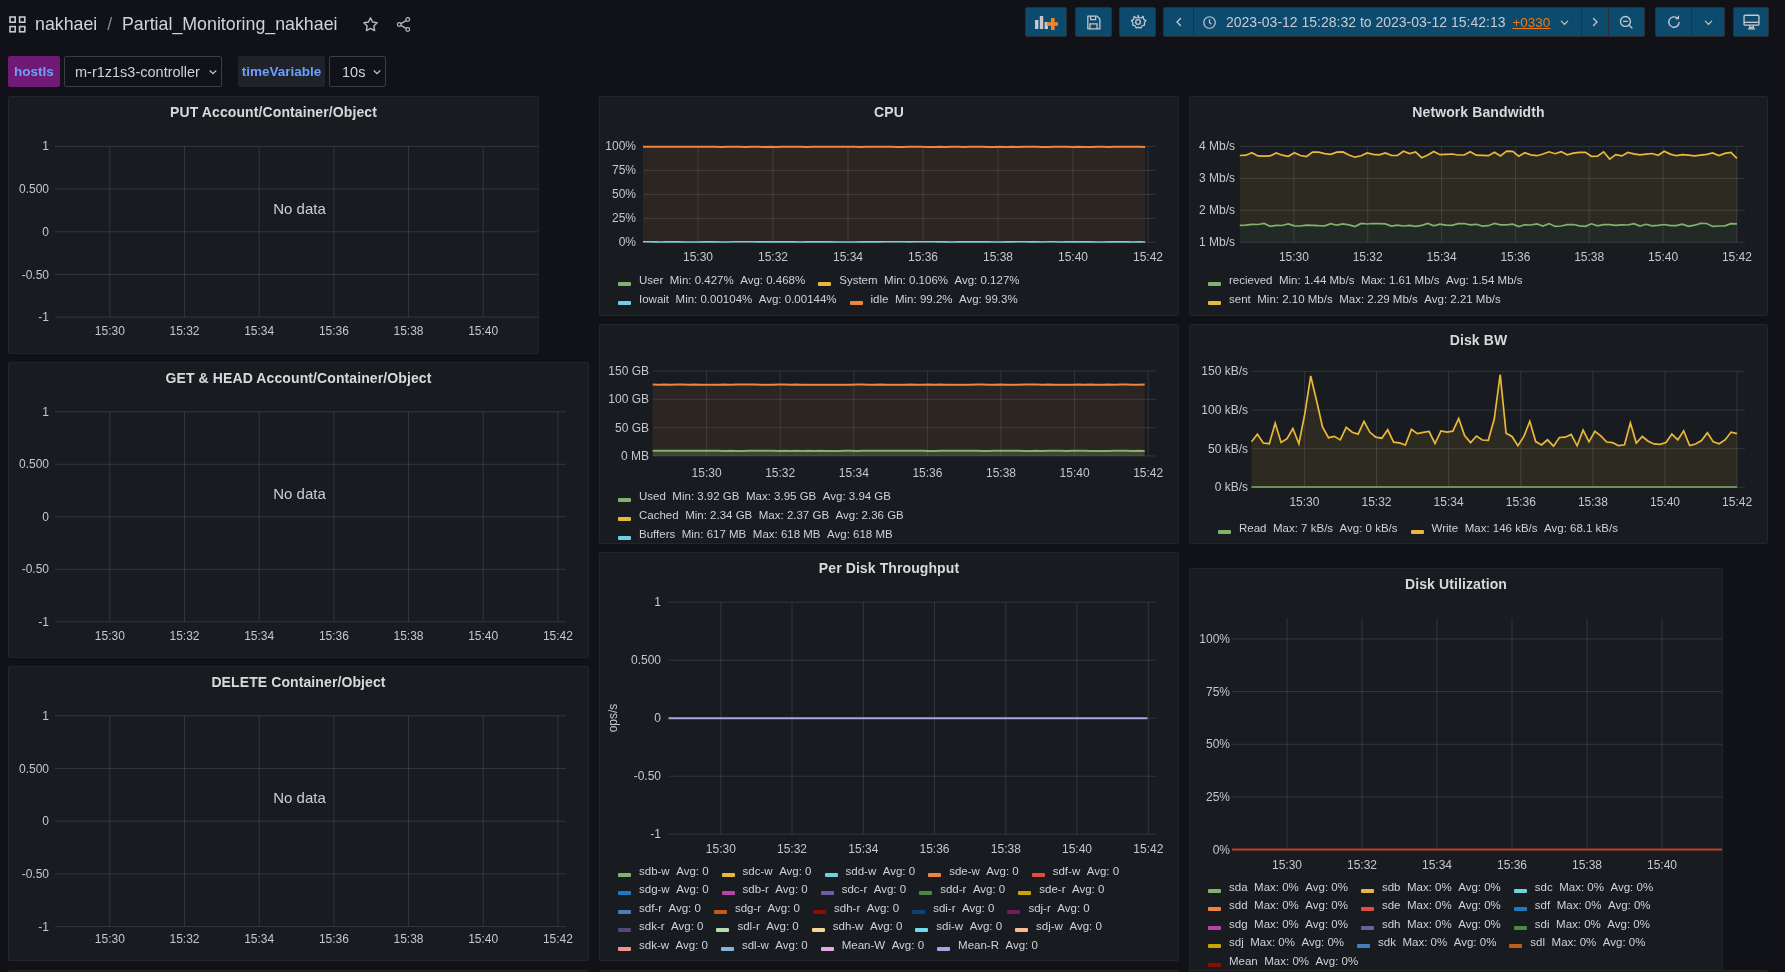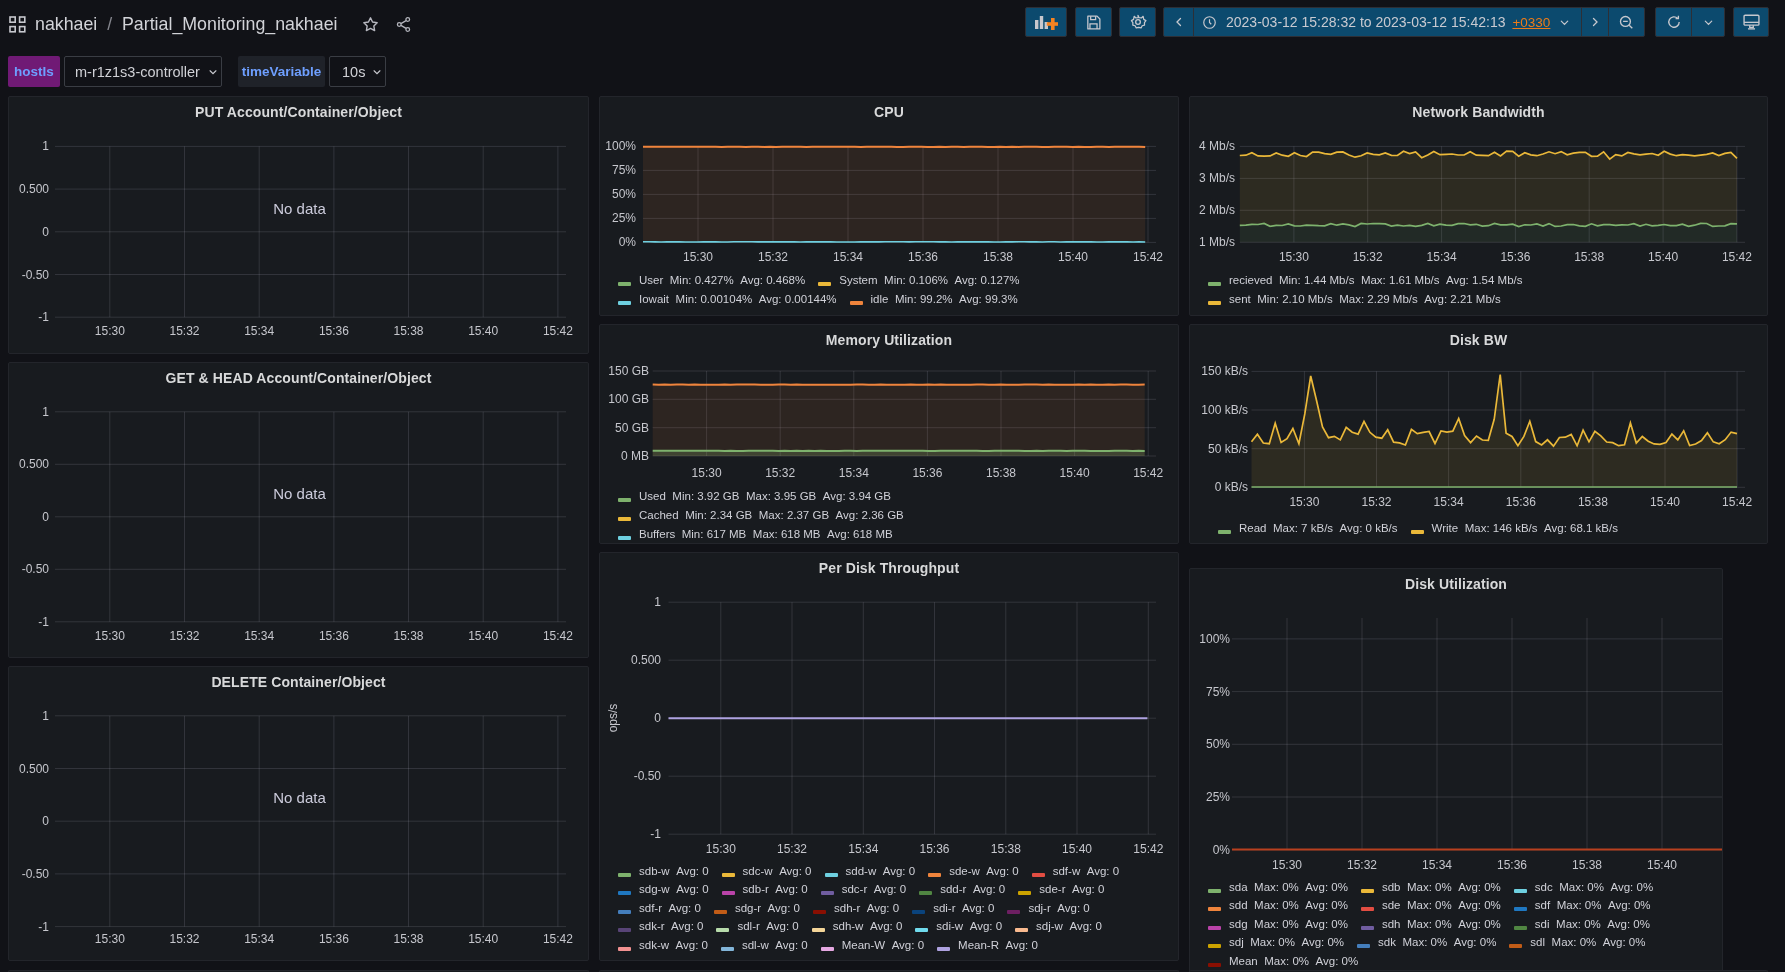--- a/index.html
+++ b/index.html
@@ -130,21 +130,21 @@
   </div>
 <div class="chip" style="left:238px;width:87px;background:#1f2229;border-radius:2px;">
     <span style="font-size:13.5px;font-weight:600;color:#6e9fff;">timeVariable</span>
   </div>
 <div class="chip" style="left:329px;width:57px;border:1px solid #3a3d44;border-radius:2px;background:#111217;justify-content:flex-start;padding-left:12px;">
     <span style="font-size:14.5px;color:#d0d1d6;">10s</span>
     <svg width="10" height="10" viewBox="0 0 24 24" style="margin-left:7px;">
       <path d="M5 9l7 7 7-7" fill="none" stroke="#c7c8ce" stroke-width="2.8" stroke-linecap="round"></path>
     </svg>
   </div>
-<div class="panel" style="left:8px;top:96px;width:581px;height:258px;">
+<div class="panel" style="left:8px;top:96px;width:531px;height:258px;">
     <div class="ptitle">PUT Account/Container/Object</div>
     <svg width="581" height="258">
       <line x1="46" y1="49.4" x2="557" y2="49.4" stroke="rgba(204,204,220,0.15)" stroke-width="1"></line>
       <line x1="46" y1="92.1" x2="557" y2="92.1" stroke="rgba(204,204,220,0.15)" stroke-width="1"></line>
       <line x1="46" y1="134.8" x2="557" y2="134.8" stroke="rgba(204,204,220,0.15)" stroke-width="1"></line>
       <line x1="46" y1="177.5" x2="557" y2="177.5" stroke="rgba(204,204,220,0.15)" stroke-width="1"></line>
       <line x1="46" y1="220.2" x2="557" y2="220.2" stroke="rgba(204,204,220,0.15)" stroke-width="1"></line>
       <line x1="100.8" y1="49.4" x2="100.8" y2="220.2" stroke="rgba(204,204,220,0.15)" stroke-width="1"></line>
       <line x1="175.5" y1="49.4" x2="175.5" y2="220.2" stroke="rgba(204,204,220,0.15)" stroke-width="1"></line>
       <line x1="250.2" y1="49.4" x2="250.2" y2="220.2" stroke="rgba(204,204,220,0.15)" stroke-width="1"></line>
@@ -281,21 +281,20 @@
       </div>
       <div class="li" style="">
         <span class="sw" style="background:#EF843C;"></span>
         <span>idle</span>
         <span class="lv">Min: 99.2%</span>
         <span class="lv">Avg: 99.3%</span>
       </div>
     </div>
   </div>
 <div class="panel" style="left:599px;top:324px;width:580px;height:220px;">
-    <div class="ptitle">Memory Utilization</div>
     <svg width="580" height="220">
       <line x1="52.7" y1="46.0" x2="556" y2="46.0" stroke="rgba(204,204,220,0.15)" stroke-width="1"></line>
       <line x1="52.7" y1="74.3" x2="556" y2="74.3" stroke="rgba(204,204,220,0.15)" stroke-width="1"></line>
       <line x1="52.7" y1="102.7" x2="556" y2="102.7" stroke="rgba(204,204,220,0.15)" stroke-width="1"></line>
       <line x1="52.7" y1="131.0" x2="556" y2="131.0" stroke="rgba(204,204,220,0.15)" stroke-width="1"></line>
       <line x1="106.6" y1="46" x2="106.6" y2="131" stroke="rgba(204,204,220,0.15)" stroke-width="1"></line>
       <line x1="180.2" y1="46" x2="180.2" y2="131" stroke="rgba(204,204,220,0.15)" stroke-width="1"></line>
       <line x1="253.8" y1="46" x2="253.8" y2="131" stroke="rgba(204,204,220,0.15)" stroke-width="1"></line>
       <line x1="327.4" y1="46" x2="327.4" y2="131" stroke="rgba(204,204,220,0.15)" stroke-width="1"></line>
       <line x1="401.0" y1="46" x2="401.0" y2="131" stroke="rgba(204,204,220,0.15)" stroke-width="1"></line>

